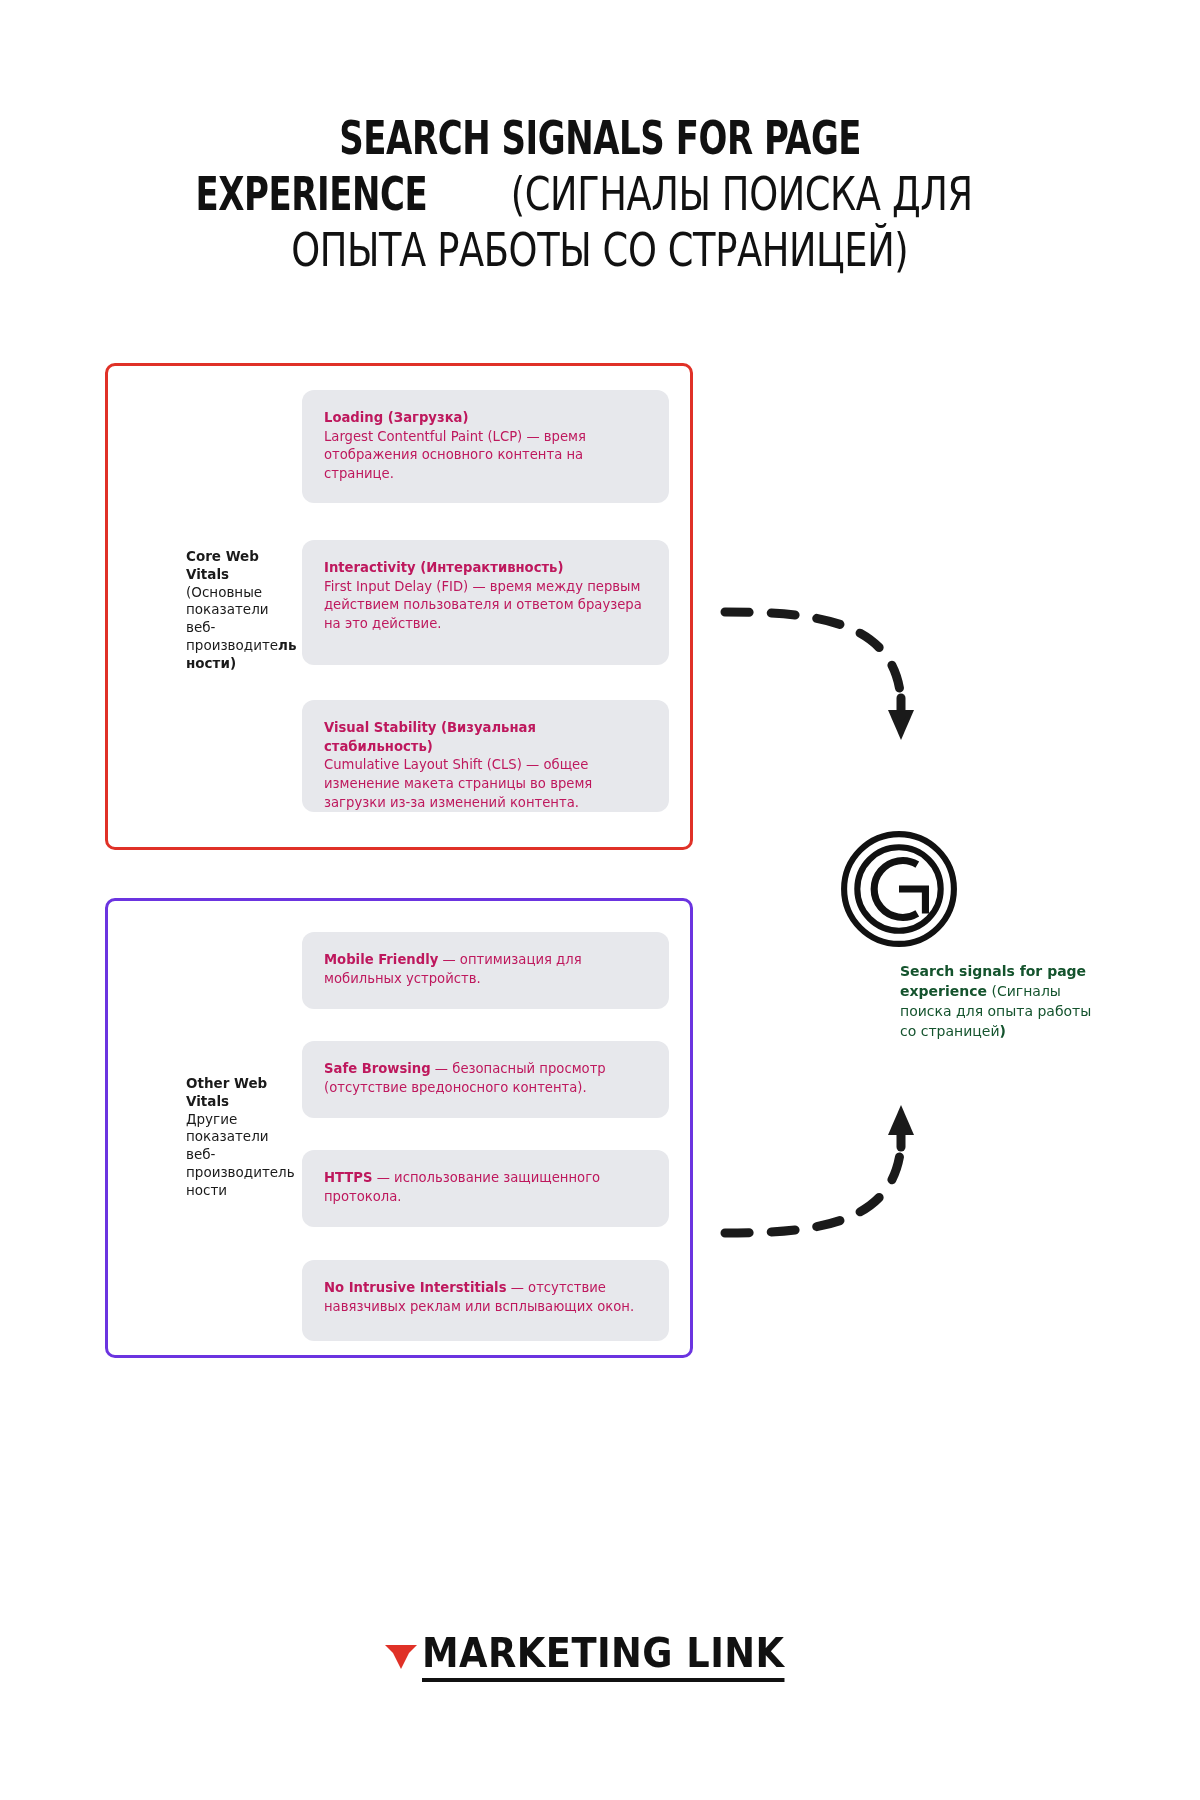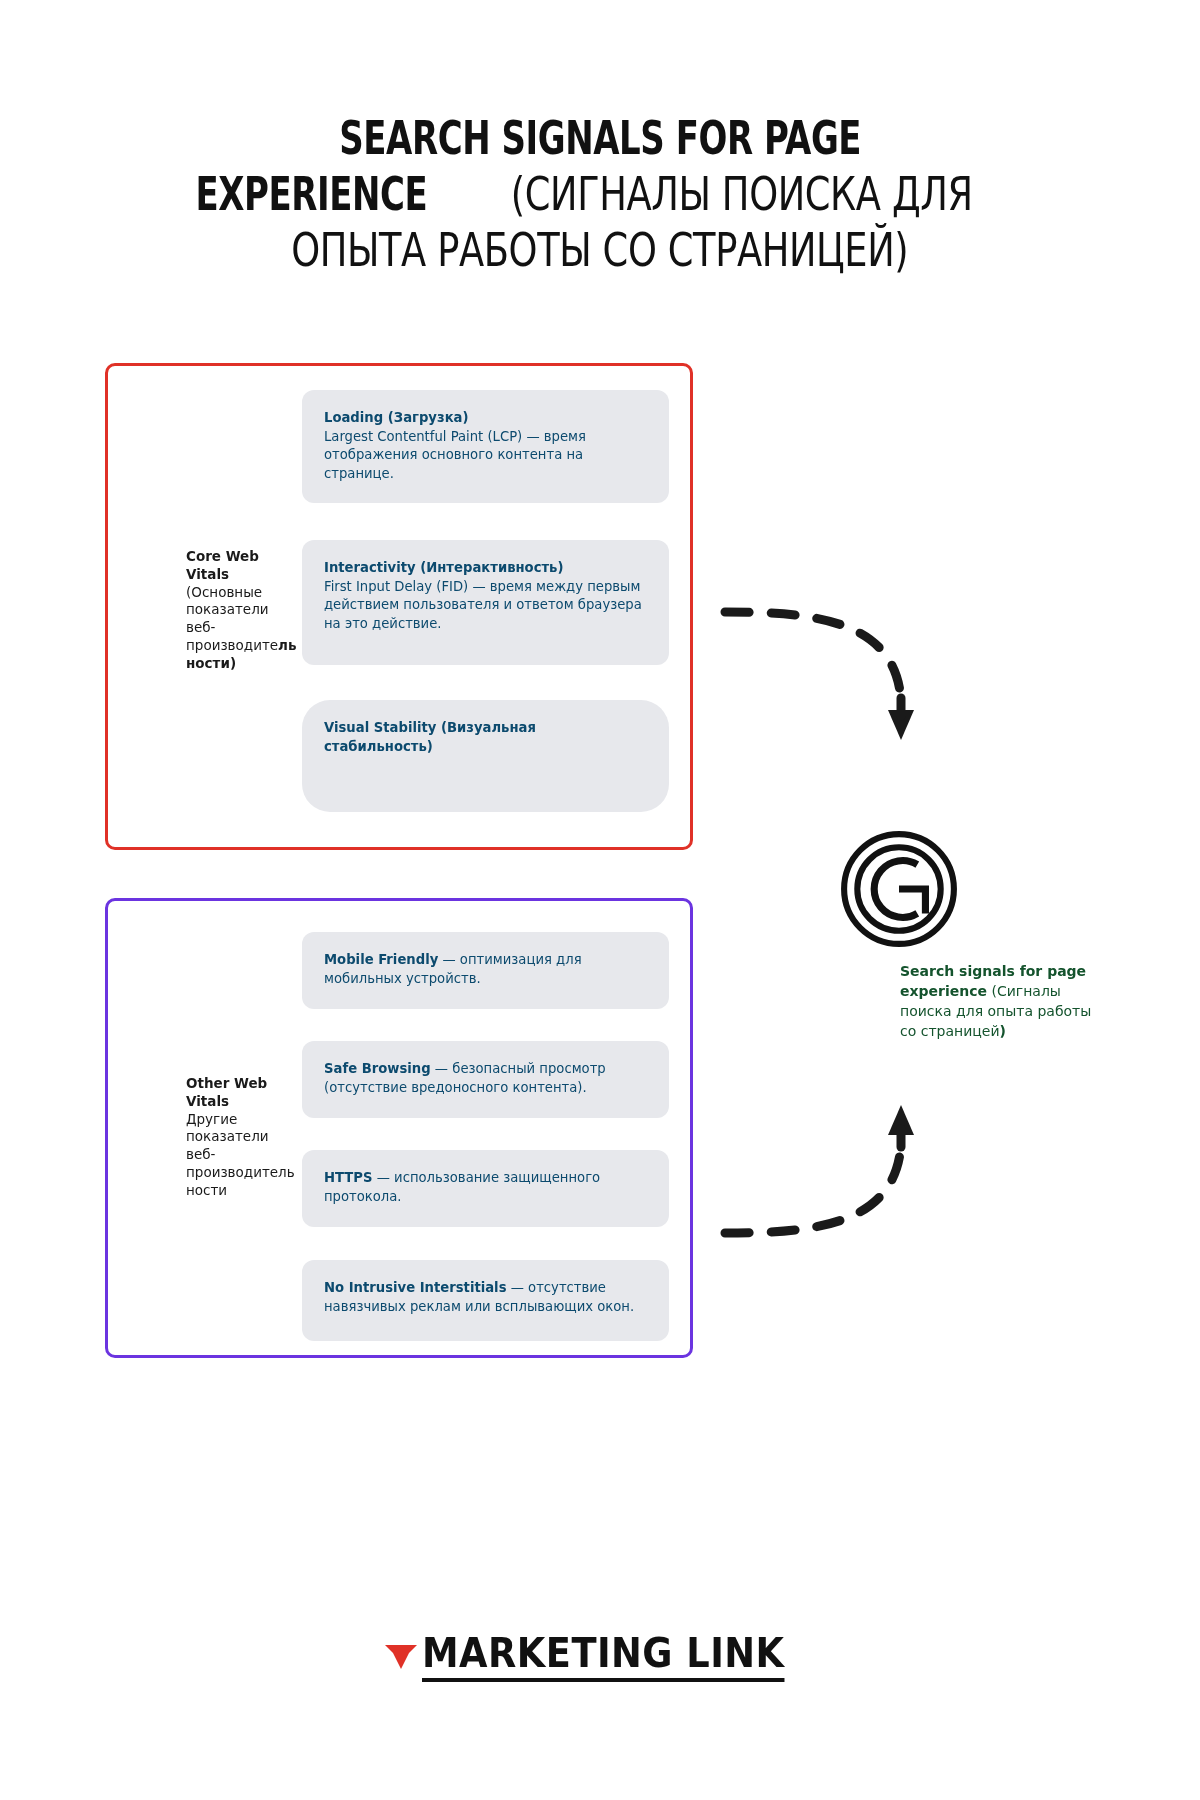--- a/index.html
+++ b/index.html
@@ -73,27 +73,27 @@
   #other-label { left: 145px; top: 1075px; }
 
   
   .card {
     position: absolute;
     background: #E7E8EC;
     border-radius: 12px;
     padding: 19px 22px 18px 22px;
     font-size: 13.2px;
     line-height: 1.42;
-    color: #0c4a6e;
+    color: #be185d;
   }
   .card b { font-weight: 700; }
 
   #card-loading      { left: 302px; top: 390px; width: 367px; height: 113px; }
   #card-interactivity{ left: 302px; top: 540px; width: 367px; height: 125px; }
-  #card-visual       { left: 302px; top: 700px; width: 367px; height: 112px; border-radius: 28px; }
+  #card-visual       { left: 302px; top: 700px; width: 367px; height: 112px; }
 
   #card-mobile   { left: 302px; top: 932px; width: 367px; height: 77px; }
   #card-safe     { left: 302px; top: 1041px; width: 367px; height: 77px; }
   #card-https    { left: 302px; top: 1150px; width: 367px; height: 77px; }
   #card-interst  { left: 302px; top: 1260px; width: 367px; height: 81px; }
 
   
   #google-logo {
     position: absolute;
     left: 838px; top: 828px;
@@ -164,20 +164,21 @@
     <span>Largest Contentful Paint (LCP) — время отображения основного контента на странице.</span>
   </div>
 
   <div class="card" id="card-interactivity">
     <b>Interactivity (Интерактивность)</b><br>
     <span>First Input Delay (FID) — время между первым действием пользователя и ответом браузера на это действие.</span>
   </div>
 
   <div class="card" id="card-visual">
     <b>Visual Stability (Визуальная стабильность)</b><br>
+    <span>Cumulative Layout Shift (CLS) — общее изменение макета страницы во время загрузки из-за изменений контента.</span>
   </div>
 
   <div class="group-box" id="other-box"></div>
 
   <div class="group-label" id="other-label">
     <span class="lbl-en">Other Web Vitals</span><br>
     <span class="lbl-ru"><span>Другие показатели веб-производите</span><span>льности</span></span>
   </div>
 
   <div class="card" id="card-mobile">

